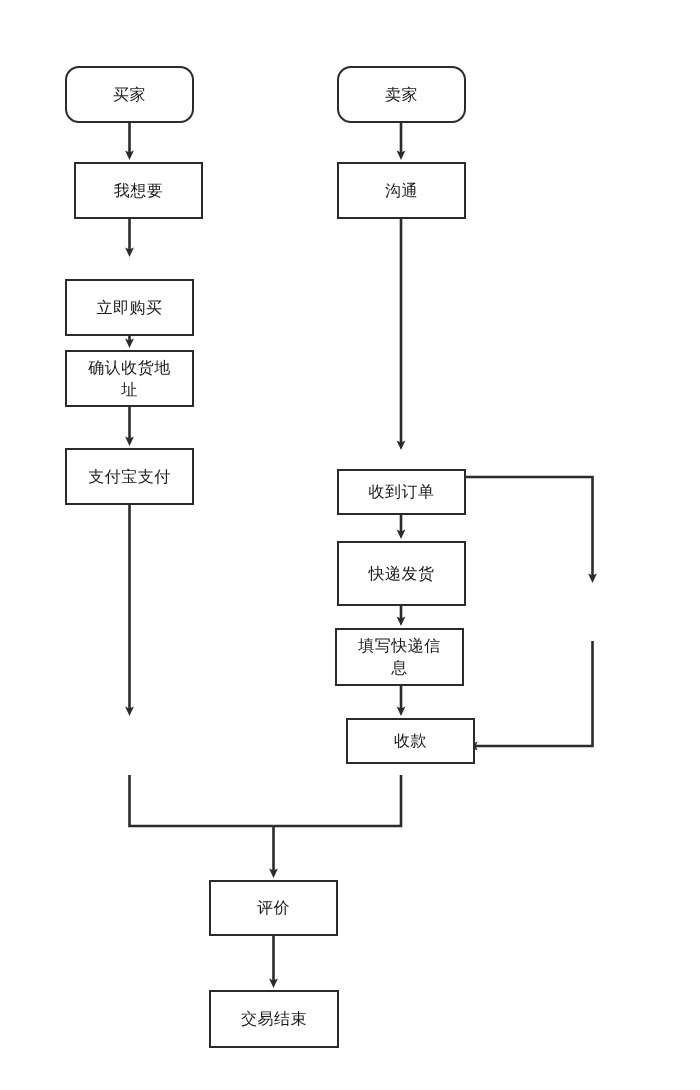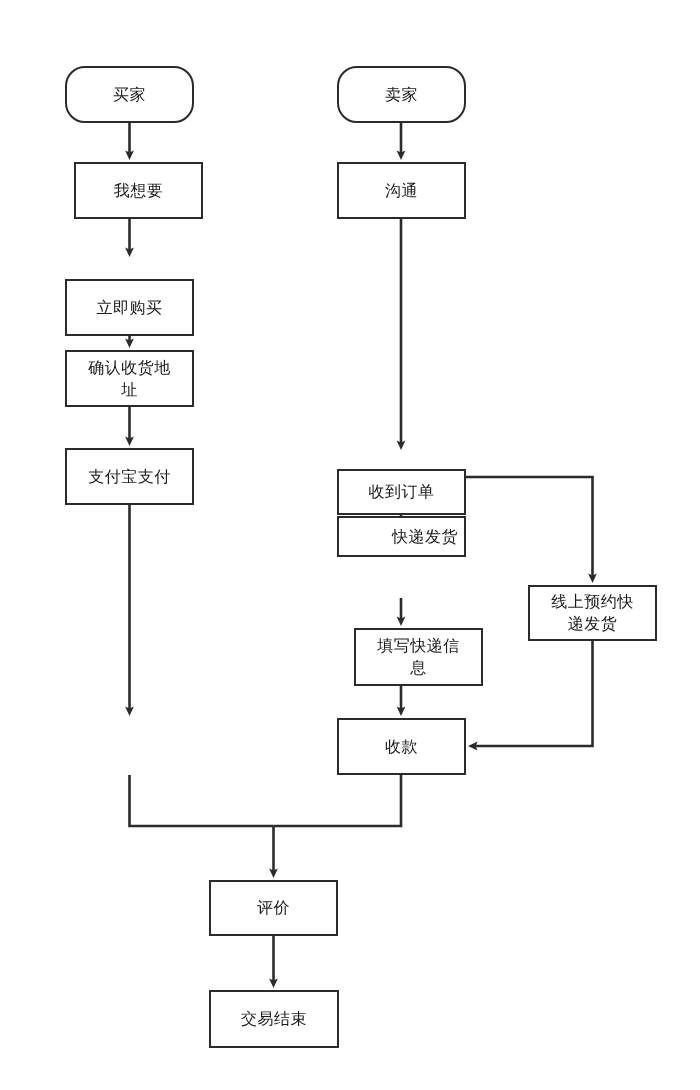--- a/index.html
+++ b/index.html
@@ -33,21 +33,21 @@
     align-items: center;
     justify-content: center;
     text-align: center;
     color: #1a1a1a;
     font-size: 16px;
     line-height: 1.35;
     letter-spacing: 0.5px;
     z-index: 2;
   }
   .node.rounded {
-    border-radius: 20px;
+    border-radius: 14px;
     text-align: right;
   }
   .node .label {
     display: block;
     padding: 0 6px;
     white-space: pre-line;
   }
 </style>
 </head>
 <body>
@@ -113,37 +113,33 @@
   </div>
 
   <div class="node" style="left:337px;top:162px;width:129px;height:57px;">
     <span class="label">沟通</span>
   </div>
 
   <div class="node" style="left:337px;top:452px;width:129px;height:46px;margin-top:17px;">
     <span class="label">收到订单</span>
   </div>
 
-  <div class="node" style="left:337px;top:516px;width:129px;height:41px;justify-content:flex-end;">
+  <div class="node" style="left:337px;top:541px;width:129px;height:65px;">
     <span class="label">快递发货</span>
   </div>
 
-  <div class="node" style="left:354px;top:628px;width:129px;height:58px;">
+  <div class="node" style="left:335px;top:628px;width:129px;height:58px;">
     <span class="label">填写快递信
 息</span>
   </div>
 
-  <div class="node" style="left:337px;top:718px;width:129px;height:57px;">
+  <div class="node" style="left:346px;top:718px;width:129px;height:46px;">
     <span class="label">收款</span>
   </div>
 
-  <div class="node" style="left:528px;top:585px;width:129px;height:56px;">
-    <span class="label">线上预约快
-递发货</span>
-  </div>
 
   <div class="node" style="left:209px;top:880px;width:129px;height:56px;">
     <span class="label">评价</span>
   </div>
 
   <div class="node" style="left:209px;top:990px;width:130px;height:58px;">
     <span class="label">交易结束</span>
   </div>
 
 </div>

